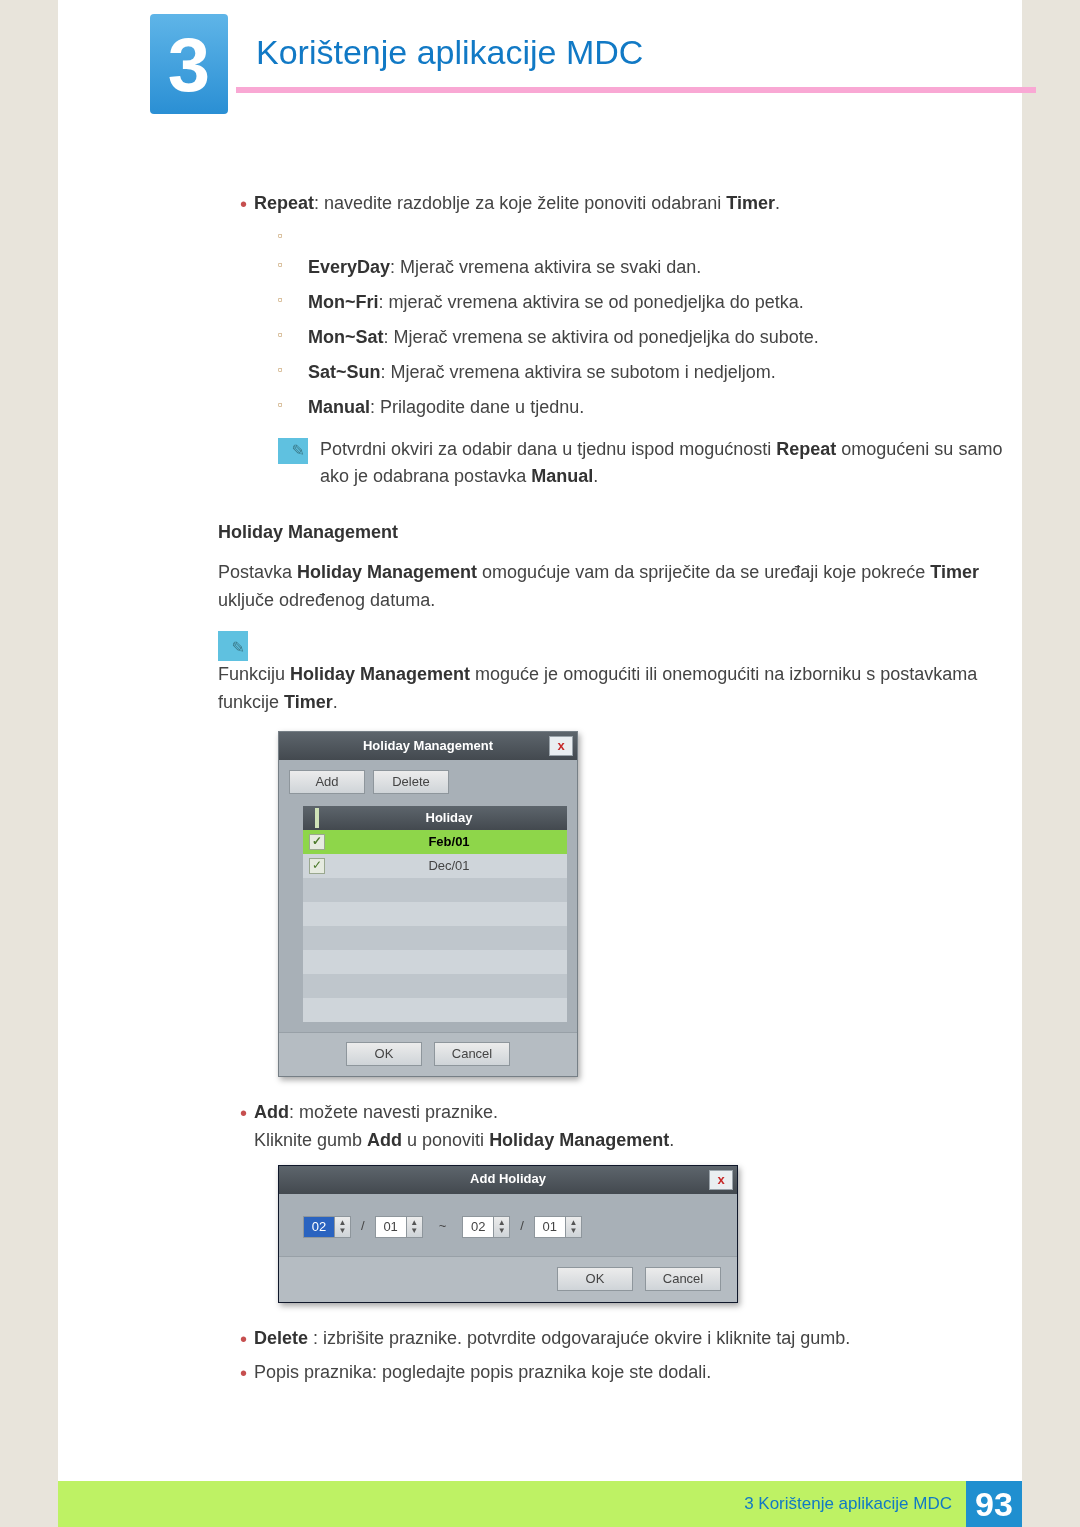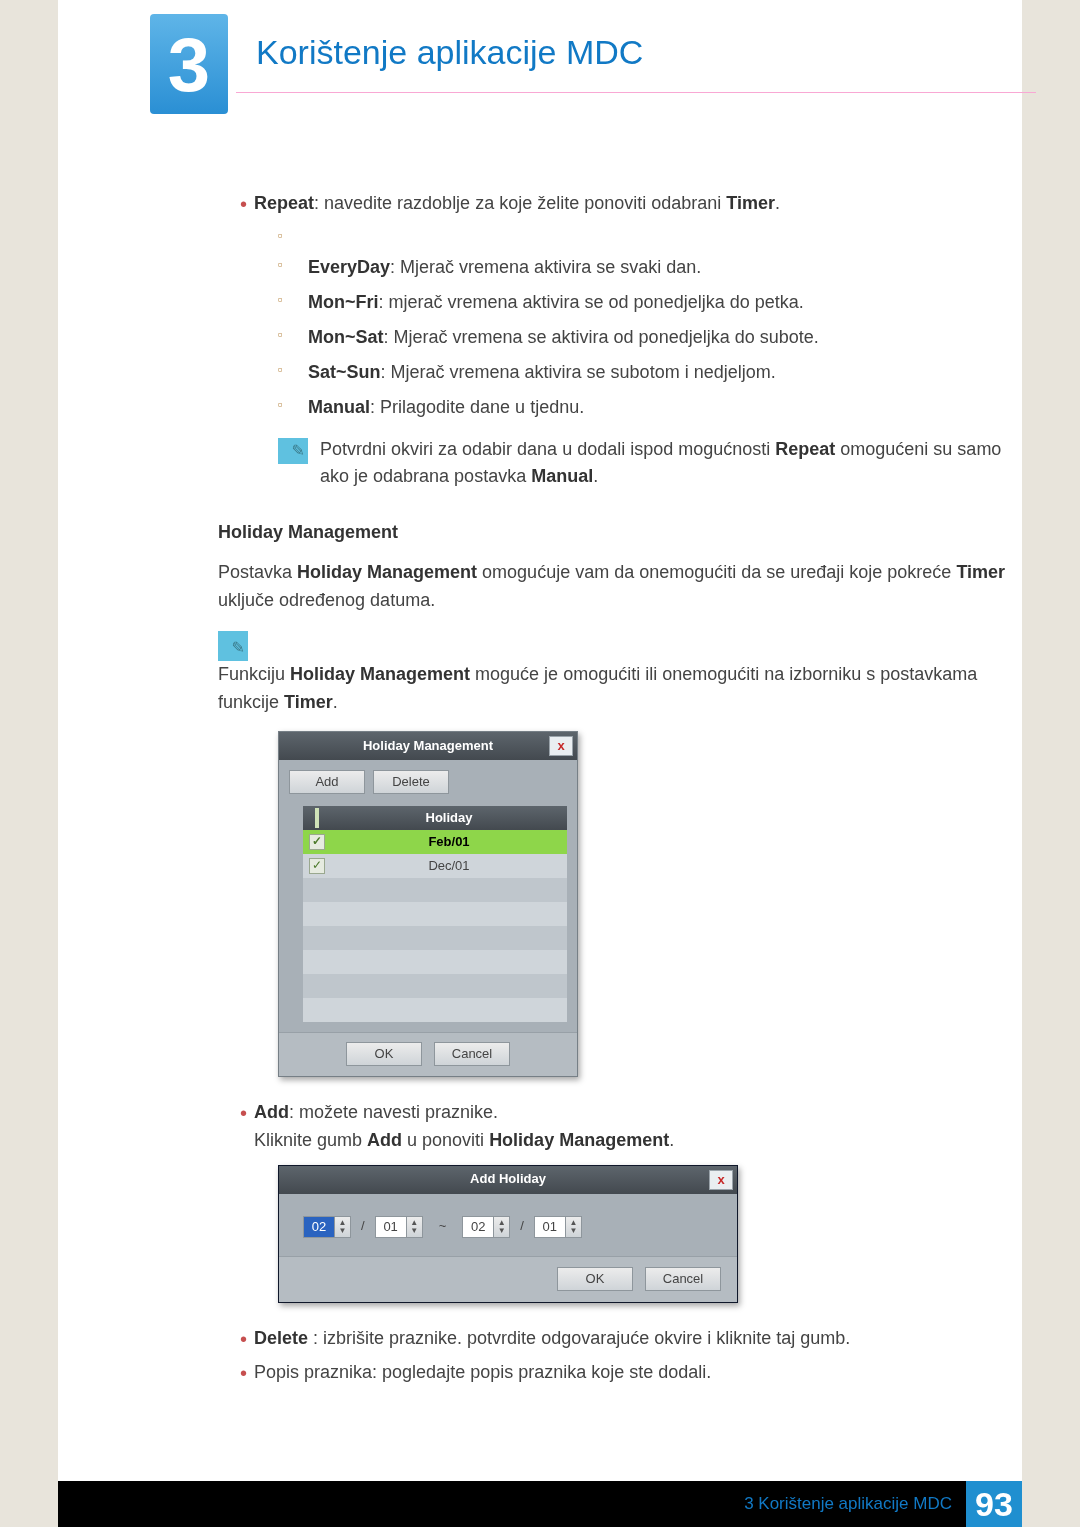--- a/index.html
+++ b/index.html
@@ -35,21 +35,21 @@
     display: flex;
     align-items: center;
     justify-content: center;
   }
   .chapter-title-row {
     position: absolute;
     left: 178px;
     top: 33px;
     width: 800px;
     height: 60px;
-    border-bottom: 1px solid #f9a8d4;
+    border-bottom: 6px solid #f9a8d4;
     padding-left: 20px;
   }
   .chapter-title {
     font-size: 34px;
     color: #1179c5;
     font-weight: 400;
   }
   
   .content {
     position: absolute;
@@ -194,21 +194,21 @@
     font-size:8px;line-height:8px;color:#555;
   }
   .ah-foot {
     background:#b5bcc2;border-top:1px solid #98a0a7;height:46px;
     display:flex;align-items:center;justify-content:flex-end;gap:12px;padding-right:16px;
   }
 
   
   .footer {
     position:absolute; left:58px; bottom:0; width:964px; height:46px;
-    background:#000000;
+    background:#bef264;
     display:flex;align-items:center;justify-content:flex-end;
     font-size:17px;
   }
   .footer-text { color:#1179c5; margin-right:14px; }
   .footer-num {
     width:56px;height:46px;background:#1f8fd0;color:#fff;
     display:flex;align-items:center;justify-content:center;
     font-size:34px;font-weight:700;
   }
 </style>
@@ -253,27 +253,27 @@
         </div>
       <div class="sub-row">
           <span class="sub-marker">▫</span>
           <span><span class="strong">Manual</span><span>: Prilagodite dane u tjednu.</span></span>
         </div>
     </div>
 
     <div class="note-box">
       <div class="note-icon"></div>
       <div>
-        <span>Potvrdni okviri za odabir dana u dodali ispod mogućnosti </span><span class="strong">Repeat</span><span> omogućeni su samo ako je odabrana postavka </span><span class="strong">Manual</span><span>.</span>
+        <span>Potvrdni okviri za odabir dana u tjednu ispod mogućnosti </span><span class="strong">Repeat</span><span> omogućeni su samo ako je odabrana postavka </span><span class="strong">Manual</span><span>.</span>
       </div>
     </div>
 
     <div class="h3">Holiday Management</div>
     <div class="para">
-      <span>Postavka </span><span class="strong">Holiday Management</span><span> omogućuje vam da onemogućiti da se uređaji koje pokreće </span><span class="strong">Timer</span><span> uključe određenog datuma.</span>
+      <span>Postavka </span><span class="strong">Holiday Management</span><span> omogućuje vam da spriječite da se uređaji koje pokreće </span><span class="strong">Timer</span><span> uključe određenog datuma.</span>
     </div>
 
     <div class="note-box-outer">
       <div class="note-icon"></div>
       <div>
         <span>Funkciju </span><span class="strong">Holiday Management</span><span> moguće je omogućiti ili onemogućiti na izborniku s postavkama funkcije </span><span class="strong">Timer</span><span>.</span>
       </div>
     </div>
 
     <div class="hm-dialog">

